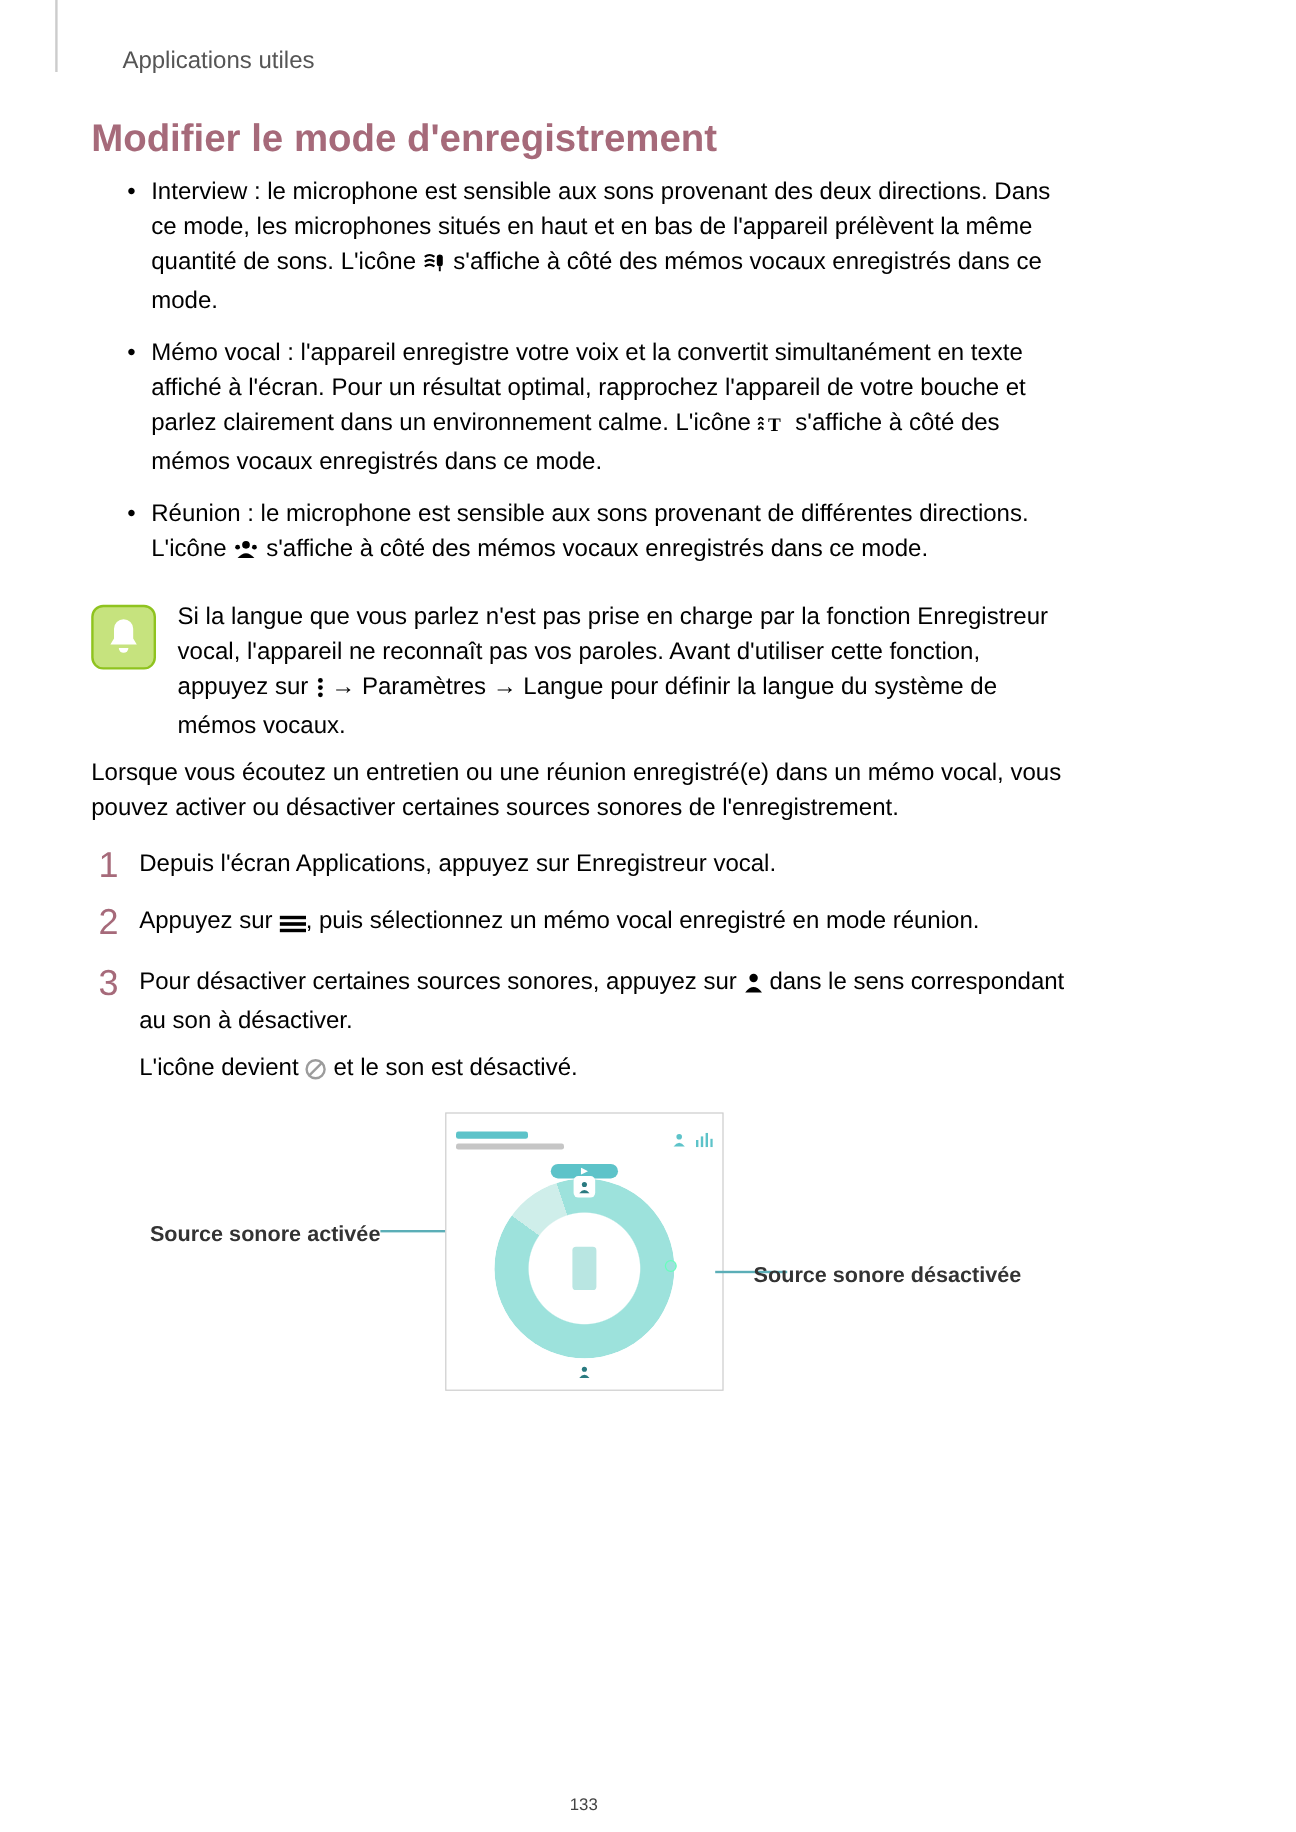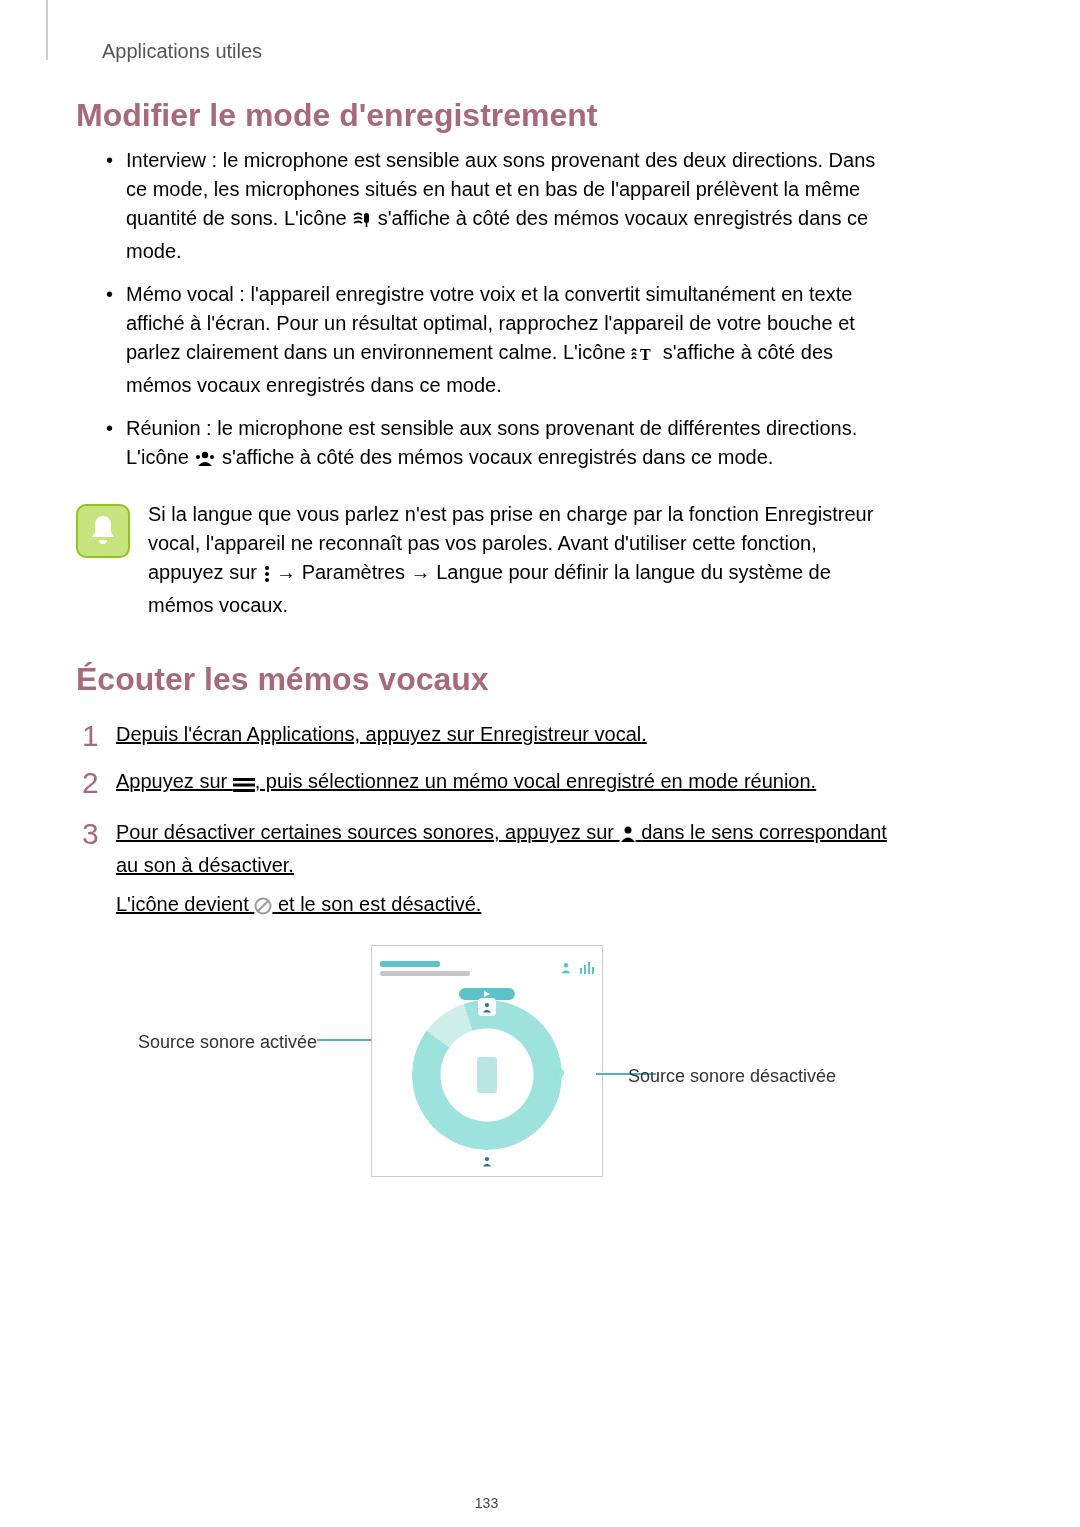--- a/index.html
+++ b/index.html
@@ -80,21 +80,20 @@
     list-style: none;
     padding: 0;
     margin: 12px 0;
     counter-reset: step;
   }
   ol.num > li {
     counter-increment: step;
     position: relative;
     padding-left: 40px;
     margin: 18px 0;
-    text-decoration: underline;
   }
   ol.num > li::before {
     content: counter(step);
     position: absolute;
     left: 6px;
     top: -6px;
     font-size: 30px;
     color: #a66a7a;
     font-weight: 300;
   }
@@ -106,26 +105,27 @@
     font-size: 14px;
     color: #444;
   }
   .inline-icon {
     display: inline-block;
     vertical-align: -4px;
   }
   
   .diagram-row {
     display: flex;
-    align-items: center;
+    align-items: flex-start;
     justify-content: center;
     gap: 0;
     margin: 0 auto;
     position: relative;
     height: 240px;
+    font-weight: bold;
   }
   .label-left, .label-right {
     font-size: 18px;
     color: #333;
   }
   .label-left { position:absolute; right: 580px; top: 88px; text-align:right; }
   .label-right { position:absolute; left: 552px; top: 122px; }
   .callout-line-l, .callout-line-r {
     position:absolute;
     height: 2px; background:#5baeb7;
@@ -245,22 +245,22 @@
         <span class="inline-icon">
           <svg width="8" height="18" viewBox="0 0 8 18">
               <circle cx="4" cy="3" r="2" fill="#000"></circle>
               <circle cx="4" cy="9" r="2" fill="#000"></circle>
               <circle cx="4" cy="15" r="2" fill="#000"></circle>
             </svg>
         </span><span> → </span><span class="bold">Paramètres</span><span> → </span><span class="bold">Langue</span><span> pour définir la langue du système de mémos vocaux.</span>
       </div>
     </div>
 
-    <div class="h2" style="margin-top:36px">Écouter les mémos vocaux</div>
-
+
+    <div class="para">Lorsque vous écoutez un entretien ou une réunion enregistré(e) dans un mémo vocal, vous pouvez activer ou désactiver certaines sources sonores de l'enregistrement.</div>
 
     <ol class="num">
       <li>
         <span>Depuis l'écran Applications, appuyez sur </span><span class="bold">Enregistreur vocal</span><span>.</span>
       </li>
       <li>
         <span>Appuyez sur </span>
         <span class="inline-icon">
           <svg width="22" height="14" viewBox="0 0 22 14">
               <rect x="0" y="0" width="22" height="3" fill="#000"></rect>

